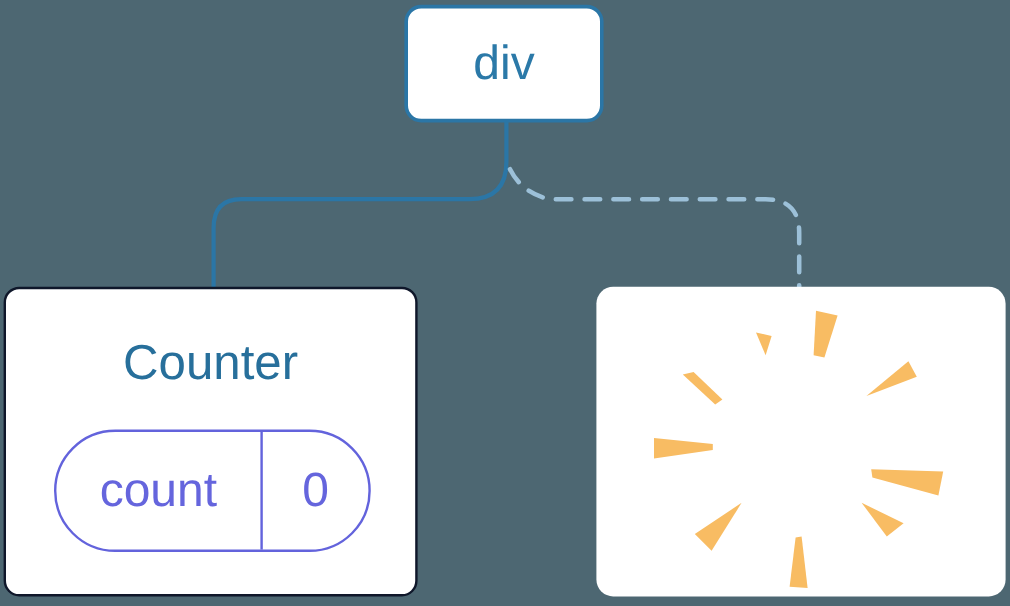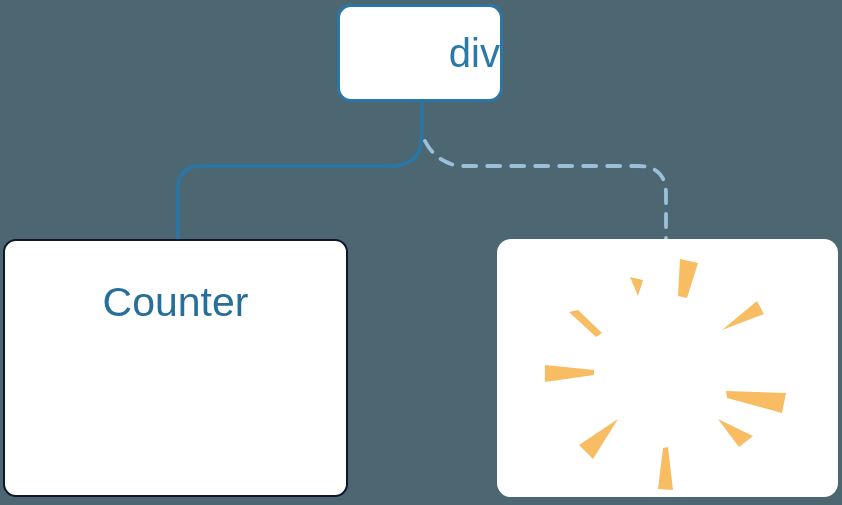--- a/index.html
+++ b/index.html
@@ -20,21 +20,21 @@
   .node-root {
     position: absolute;
     left: 337px; top: 4px;
     width: 166px; height: 98px;
     background: #ffffff;
     border: 3px solid #2b76a6;
     border-radius: 14px;
     box-sizing: border-box;
     display: flex;
     align-items: center;
-    justify-content: flex-end;
+    justify-content: center;
     font-size: 40px;
     font-weight: 500;
     color: #2b79a8;
   }
   .card-counter {
     position: absolute;
     left: 3px; top: 239px;
     width: 345px; height: 258px;
     background: #ffffff;
     border: 2px solid #0f172a;
@@ -91,20 +91,24 @@
     <path d="M 422,101 L 422,135 Q 422,166 391,166 L 201,166 Q 178,166 178,190 L 178,240" fill="none" stroke="#2b76a6" stroke-width="3.5" stroke-linecap="round"></path>
     <path d="M 425,141 Q 435,161 458,166 L 638,166 Q 666,166 666,194 L 666,240" fill="none" stroke="#9cc0d8" stroke-width="3.8" stroke-dasharray="13 11" stroke-linecap="round"></path>
   </svg>
 
   <div class="node-root">
     <span>div</span>
   </div>
 
   <div class="card-counter">
     <div class="counter-title">Counter</div>
+    <div class="state-pill">
+      <span class="pill-key">count</span>
+      <span class="pill-value">0</span>
+    </div>
   </div>
 
   <div class="card-removed">
     <svg viewBox="0 0 341 258" xmlns="http://www.w3.org/2000/svg">
       <g fill="#f8bc63">
         <polygon points="133,38 146,41 141,57"></polygon>
         <polygon points="183,20 201,24 190,59 181,57"></polygon>
         <polygon points="225,91 260,62 267,75"></polygon>
         <polygon points="72,73 81,71 105,94 99,98"></polygon>
         <polygon points="48,126 97,131 97,136 48,143"></polygon>

